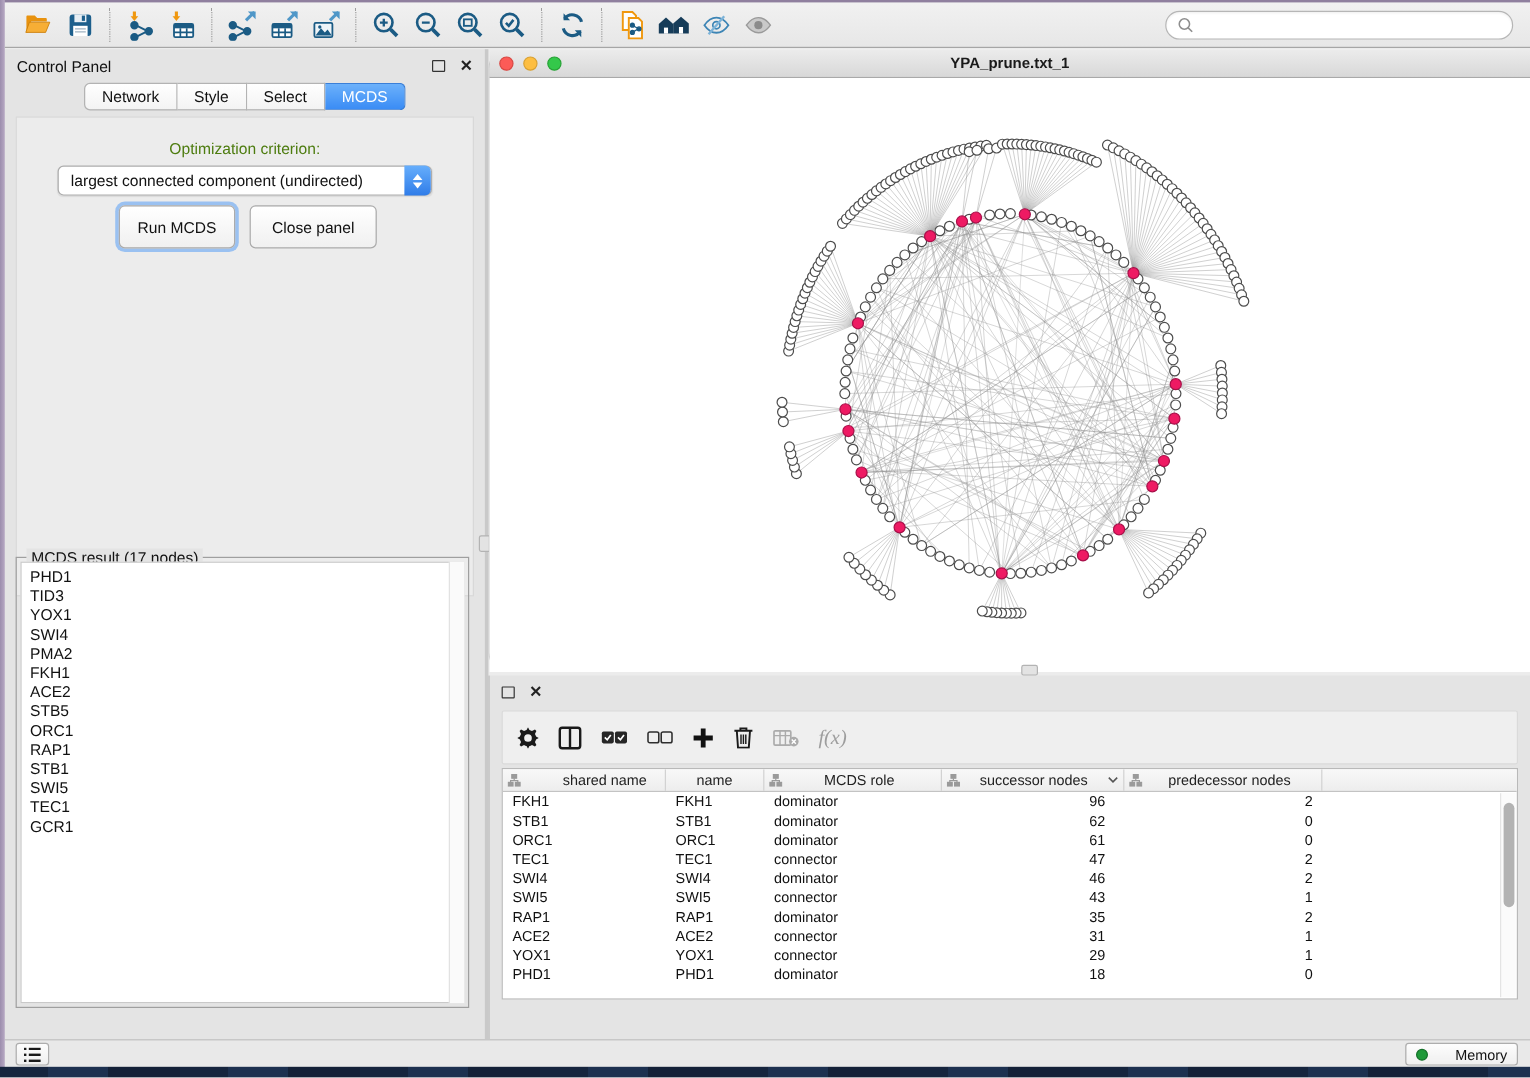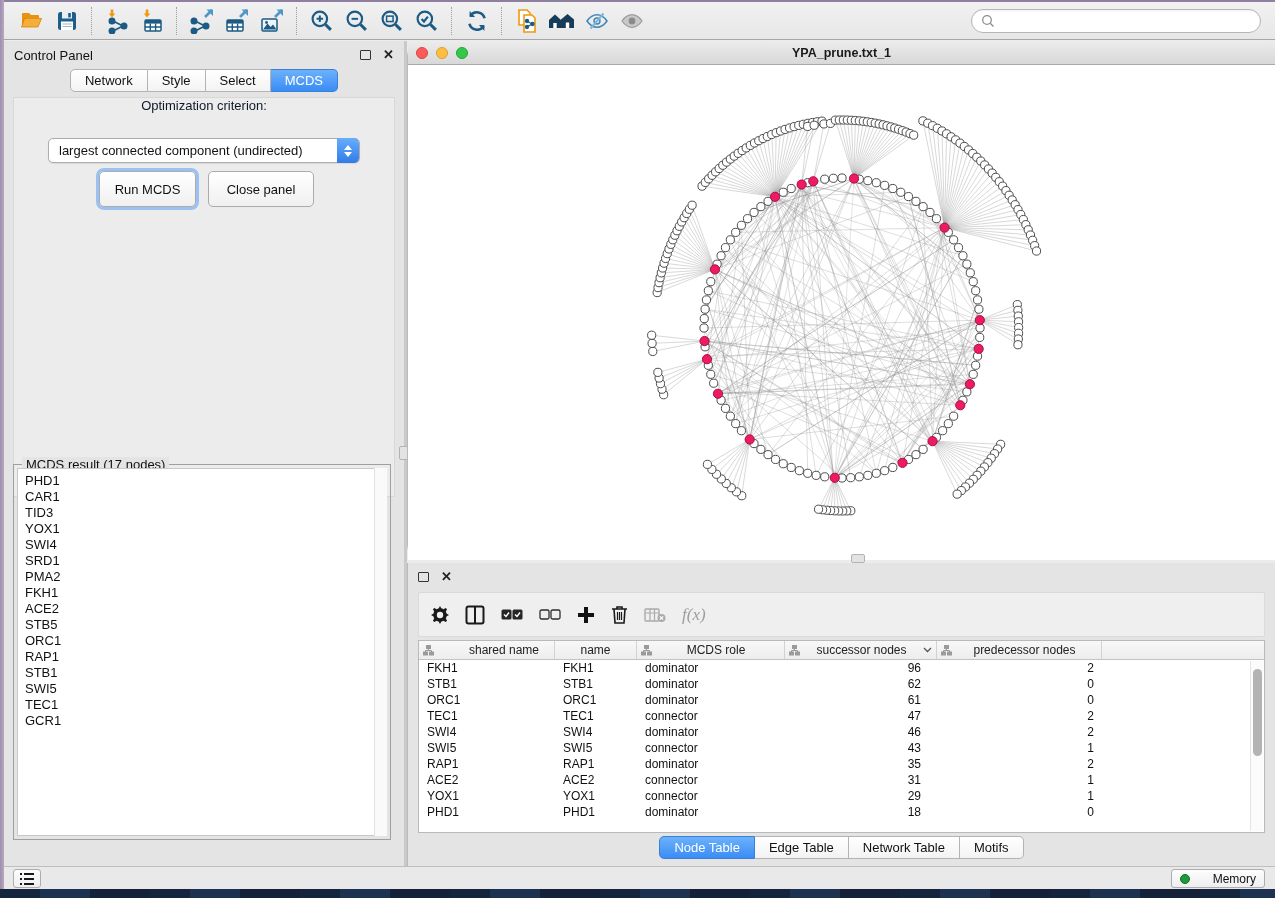--- a/index.html
+++ b/index.html
@@ -24,21 +24,21 @@
   .panel-head{height:28px;display:flex;align-items:center;padding:0 10px;font-size:13px;}
   .panel-head .ttl{flex:1;}
   .mini-float{width:11px;height:10px;border:1.5px solid #333;border-radius:1px;margin-right:12px;}
   .mini-close{font-size:13px;font-weight:700;color:#222;line-height:10px;}
   .segwrap{display:flex;justify-content:center;}
   .seg{font-size:13px;padding:3px 14px;background:linear-gradient(#ffffff,#f3f3f3);border:1px solid #b3b3b3;border-left:none;color:#111;}
   .seg:first-child{border-left:1px solid #b3b3b3;border-radius:5px 0 0 5px;}
   .seg:last-child{border-radius:0 5px 5px 0;}
   .seg.active{background:linear-gradient(#6cb1fb,#3a8cf5);color:#fff;border-color:#3a7fd8;}
   #cp-box{position:absolute;left:9px;right:9px;top:56px;height:400px;background:#ececec;border:1px solid #d8d8d8;}
-  #opt-label{text-align:center;font-size:13px;color:#0f172a;}
+  #opt-label{text-align:center;margin-top:18px;font-size:13px;color:#4d7c0f;}
   #criterion-select{position:absolute;left:34px;right:34px;top:40px;height:25px;background:#fff;border:1px solid #adadad;
     border-radius:5px;display:flex;align-items:center;font-size:13px;padding-left:10px;box-shadow:0 1px 1px rgba(0,0,0,.08);}
   #criterion-stepper{position:absolute;right:0;top:-1px;bottom:-1px;width:22px;border-radius:0 5px 5px 0;
     background:linear-gradient(#66aefc,#2f7ce8);display:flex;flex-direction:column;align-items:center;justify-content:center;gap:2px;}
   #criterion-stepper i{width:0;height:0;border-left:4px solid transparent;border-right:4px solid transparent;}
   #criterion-stepper .up{border-bottom:5px solid #fff;}
   #criterion-stepper .dn{border-top:5px solid #fff;}
   .btn{height:36px;background:linear-gradient(#ffffff,#f0f0f0);border:1px solid #ababab;border-radius:5px;
     font-size:13px;display:inline-flex;align-items:center;justify-content:center;padding:0 14px;color:#111;}
   #run-btn{position:absolute;left:85px;top:73px;width:97px;box-shadow:0 0 0 3px rgba(100,165,245,.6);}
@@ -269,25 +269,23 @@
           <i class="dn"></i>
         </span>
     </div>
     <div class="btn" id="run-btn">Run MCDS</div>
     <div class="btn" id="closepanel-btn">Close panel</div>
   </div>
   <div id="mcds-group">
     <span id="mcds-legend">MCDS result (17 nodes)</span>
     <div id="mcds-list">
         <div class="mcds-item">PHD1</div>
-        <div class="mcds-item">CAR1</div>
         <div class="mcds-item">TID3</div>
         <div class="mcds-item">YOX1</div>
         <div class="mcds-item">SWI4</div>
-        <div class="mcds-item">SRD1</div>
         <div class="mcds-item">PMA2</div>
         <div class="mcds-item">FKH1</div>
         <div class="mcds-item">ACE2</div>
         <div class="mcds-item">STB5</div>
         <div class="mcds-item">ORC1</div>
         <div class="mcds-item">RAP1</div>
         <div class="mcds-item">STB1</div>
         <div class="mcds-item">SWI5</div>
         <div class="mcds-item">TEC1</div>
         <div class="mcds-item">GCR1</div>
@@ -1124,26 +1122,20 @@
           <div class="td" style="width: 82px;">PHD1</div>
           <div class="td" style="width: 148px;">dominator</div>
           <div class="td num c3" style="width: 152px;">18</div>
           <div class="td num" style="width: 165px;">0</div>
         </div>
       </div>
     <div id="tp-scroll">
         <div id="tp-thumb"></div>
       </div>
   </div>
-  <div id="tp-tabs" class="segwrap">
-      <div class="seg active">Node Table</div>
-      <div class="seg">Edge Table</div>
-      <div class="seg">Network Table</div>
-      <div class="seg">Motifs</div>
-    </div>
 </div>
 
 <div id="status-bar">
   <div id="list-btn">
     <svg width="14" height="12" viewBox="0 0 14 12">
       <g fill="#1a1a1a">
         <rect x="0" y="0" width="2" height="2"></rect>
           <rect x="4" y="0" width="10" height="2"></rect>
         <rect x="0" y="5" width="2" height="2"></rect>
           <rect x="4" y="5" width="10" height="2"></rect>

